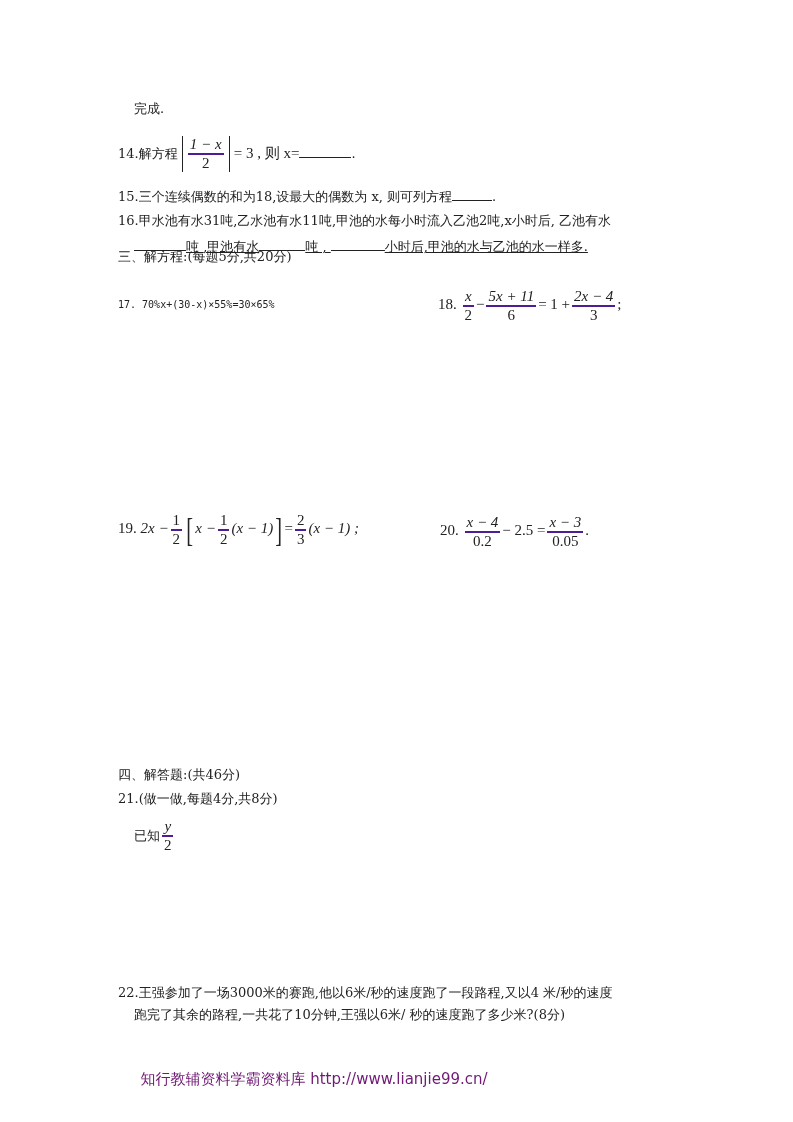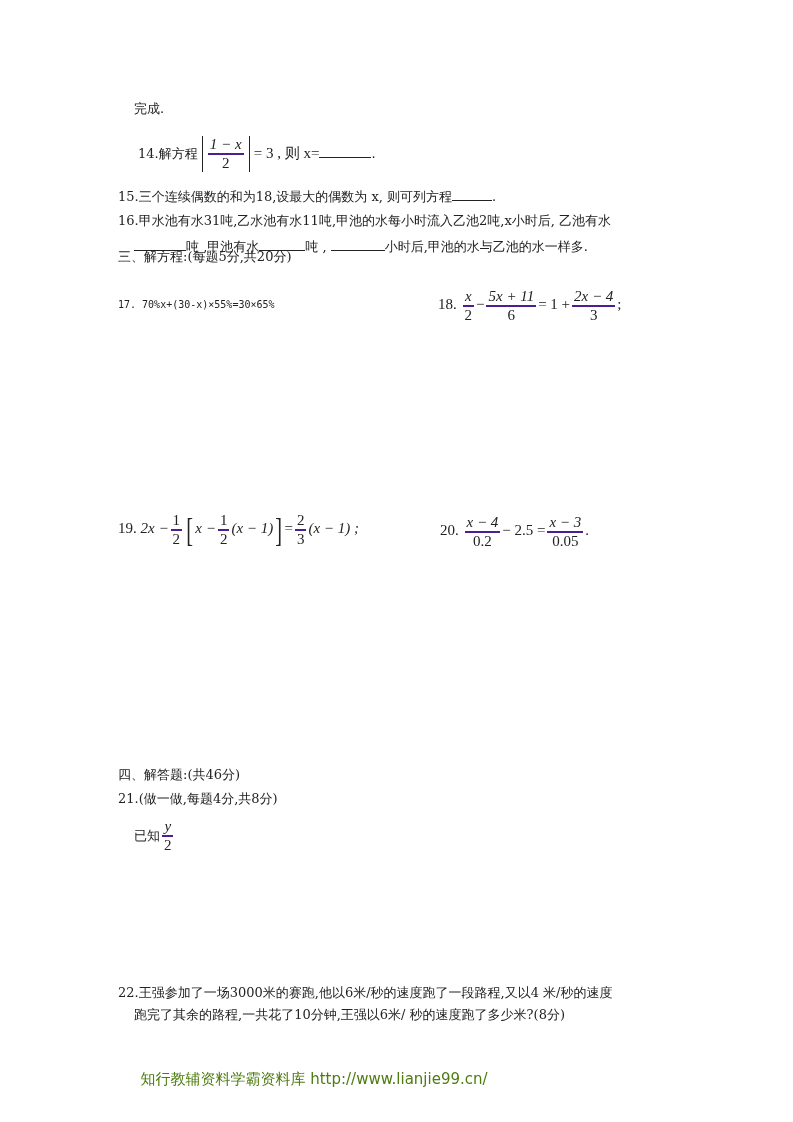--- a/index.html
+++ b/index.html
@@ -12,48 +12,48 @@
   .math { font-family: "Liberation Serif", "DejaVu Serif", serif; font-size: 15px; }
   .mi { font-style: italic; }
   .frac { display: inline-flex; flex-direction: column; align-items: center; vertical-align: middle; margin: 0 2px; }
   .frac .num { border-bottom: 2px solid #4c1d95; padding: 0 2px; line-height: 17px; }
   .frac .den { padding: 0 2px; line-height: 17px; }
   .abs { display: inline-block; border-left: 1.5px solid #222; border-right: 1.5px solid #222; padding: 0 3px; vertical-align: middle; }
   .brk { display: inline-block; font-size: 34px; line-height: 34px; vertical-align: middle; font-weight: 200; transform: scaleX(0.6); }
   .blank { display: inline-block; border-bottom: 1px solid #222; height: 12px; vertical-align: baseline; }
   .mono { font-family: "DejaVu Sans Mono", "Liberation Mono", monospace; font-size: 10px; }
   .footer { position: absolute; left: 0; width: 628px; text-align: center; top: 1070px;
-    font-family: "DejaVu Sans", "Liberation Sans", sans-serif; font-size: 15px; color: #4d7c0f; }
+    font-family: "DejaVu Sans", "Liberation Sans", sans-serif; font-size: 15px; color: #701a75; }
 </style>
 </head>
 <body>
 
 <div class="line" style="left:134px;top:100px;">
   <span>完成.</span>
 </div>
 
-<div class="line" style="left:118px;top:136px;margin-left:20px;">
+<div class="line" style="left:118px;top:136px;">
   <span>14.</span><span>解方程</span>
   <span class="abs math">
     <span class="frac">
         <span class="num mi">1 − x</span>
         <span class="den">2</span>
       </span>
   </span>
   <span class="math">= 3 , 则 x=</span><span class="blank" style="width:52px;"></span><span>.</span>
 </div>
 
 <div class="line" style="left:118px;top:188px;">
   <span>15.三个连续偶数的和为18,设最大的偶数为 x, 则可列方程</span><span class="blank" style="width:40px;"></span><span>.</span>
 </div>
 
 <div class="line" style="left:118px;top:212px;">
   <span>16.甲水池有水31吨,乙水池有水11吨,甲池的水每小时流入乙池2吨,x小时后, 乙池有水</span>
 </div>
-<div class="line" style="left:134px;top:238px;">
+<div class="line" style="left:134px;top:238px;text-decoration:underline;">
   <span class="blank" style="width:52px;"></span><span>吨 ,甲池有水</span><span class="blank" style="width:46px;"></span><span>吨 , </span><span class="blank" style="width:54px;"></span><span>小时后,甲池的水与乙池的水一样多.</span>
 </div>
 
 <div class="line" style="left:118px;top:248px;">
   <span>三、解方程:(每题5分,共20分)</span>
 </div>
 
 <div class="line mono" style="left:118px;top:296px;">
   <span>17. 70%x+(30-x)×55%=30×65%</span>
 </div>

